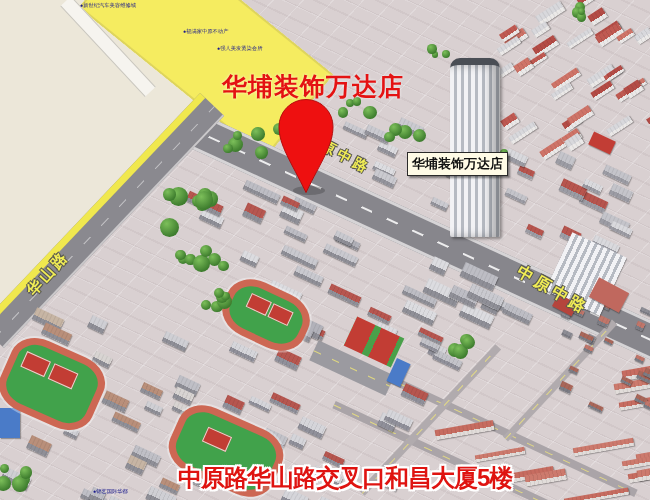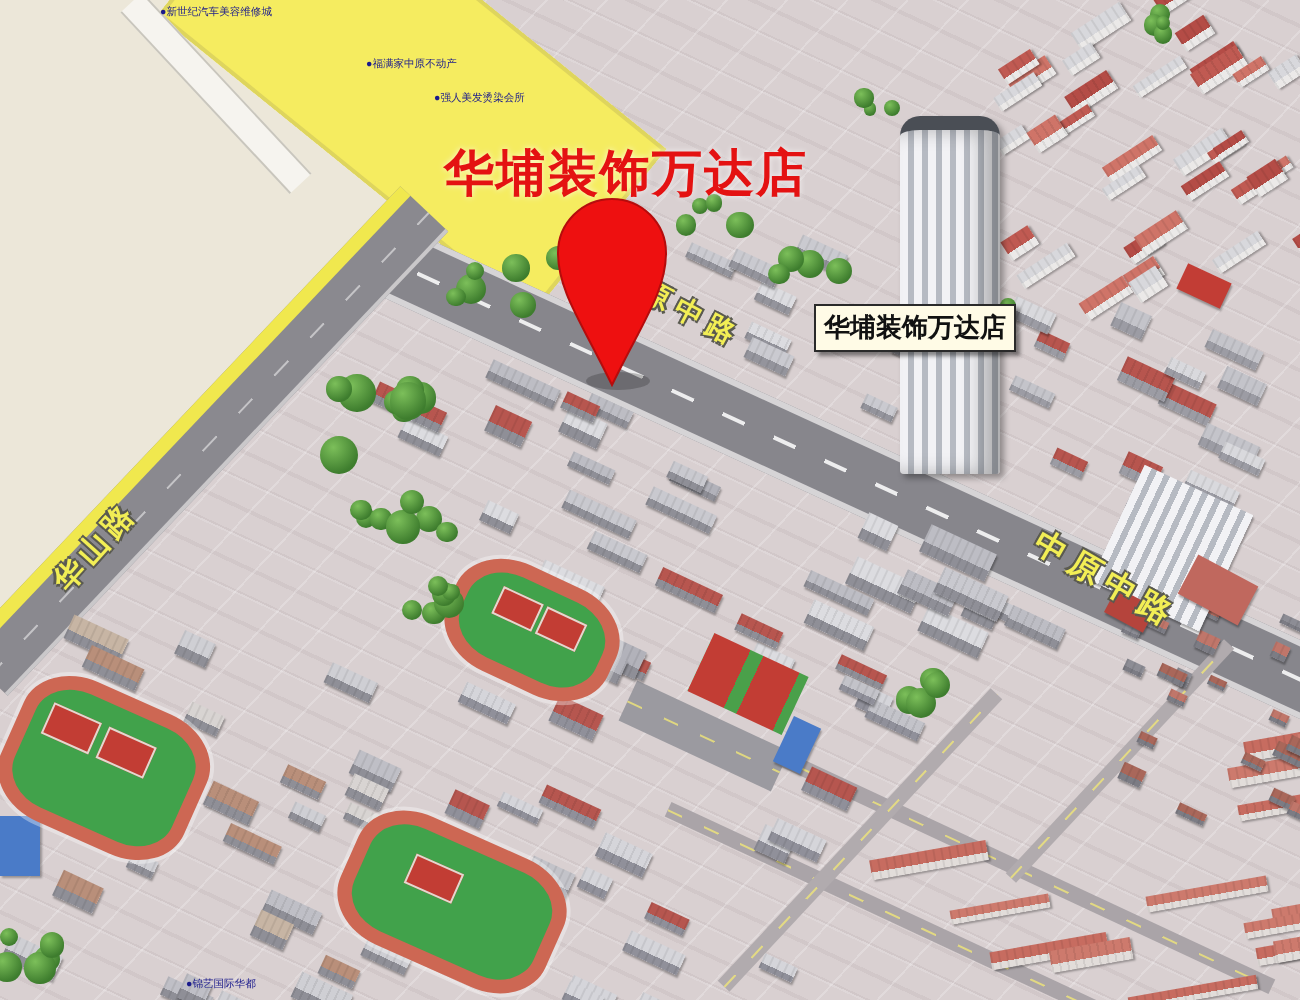--- a/index.html
+++ b/index.html
@@ -385,13 +385,14 @@
   <div class="poi poi4">●锦艺国际华都</div>
 
   <div class="marker-label">华埔装饰万达店</div>
 
   <div class="pin-shadow"></div>
   <svg class="pin" viewBox="0 0 58 96">
     <path d="M29 95 C14 64 2 48 2 29 a27 27 0 1 1 54 0 c0 19 -12 35 -27 66 z" fill="#ee1010" stroke="#b50c0c" stroke-width="1"></path>
   </svg>
 
   <div class="big-title">华埔装饰万达店</div>
+  <div class="caption">中原路华山路交叉口和昌大厦5楼</div>
 </div>
 
 </body></html>

